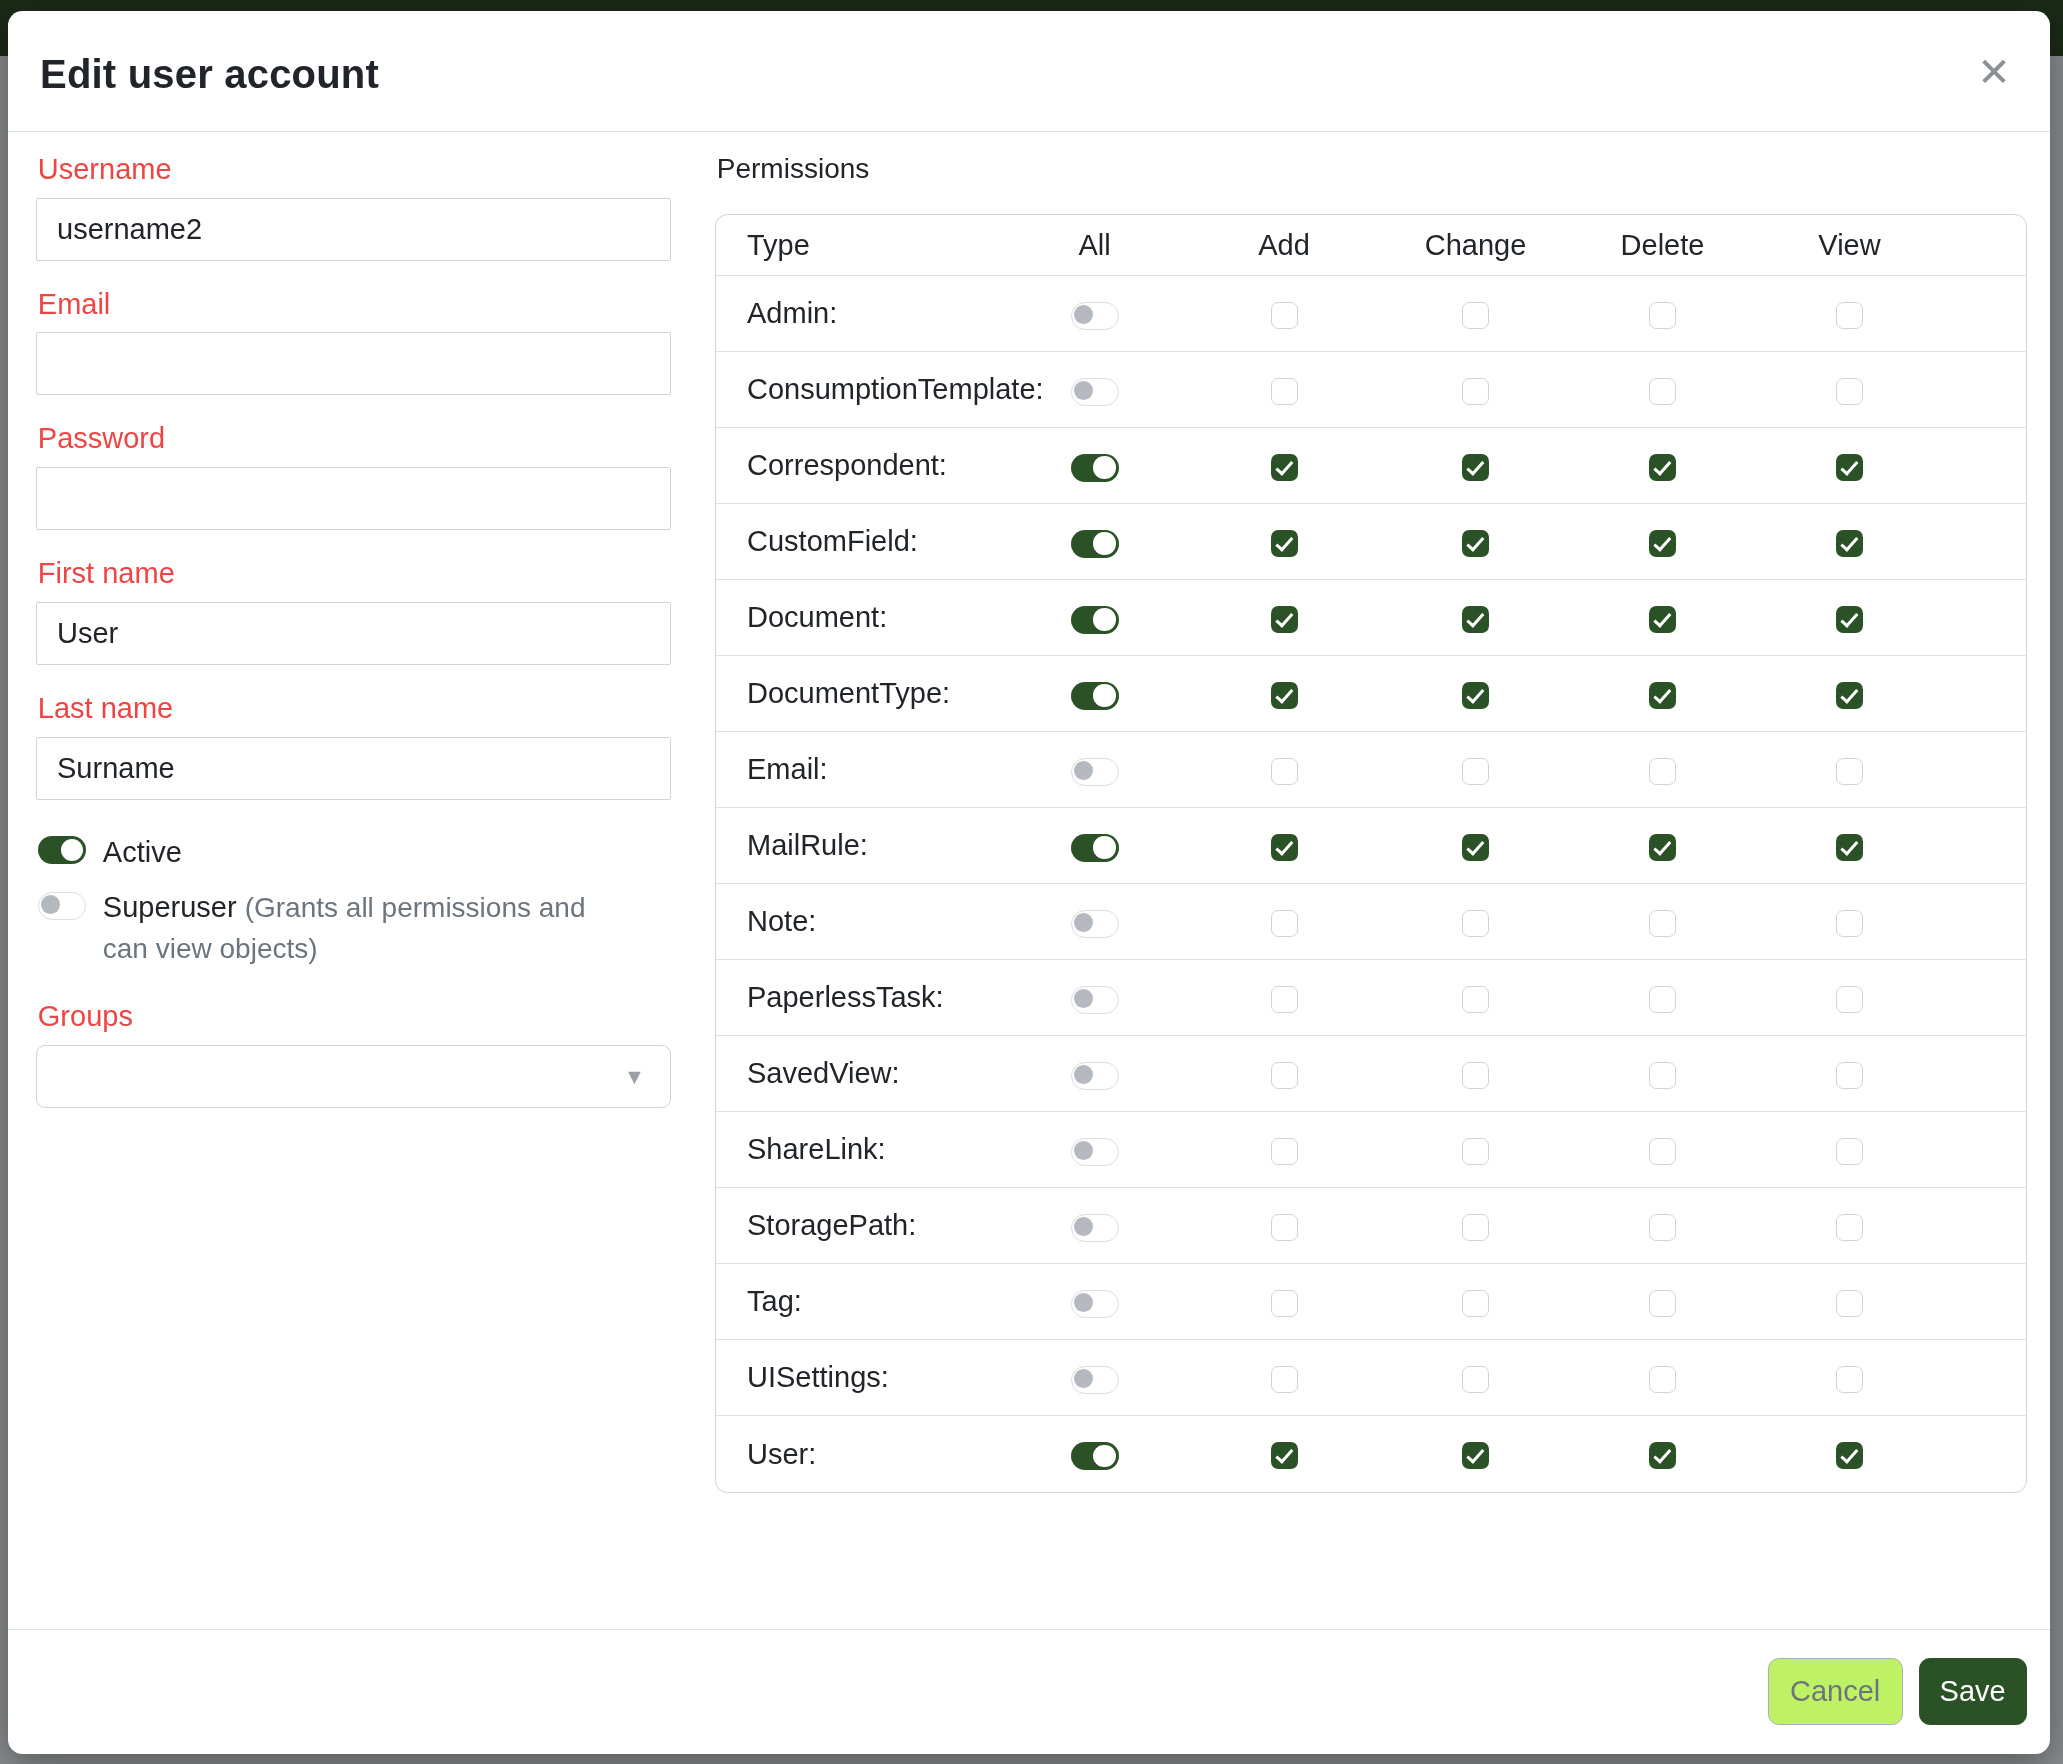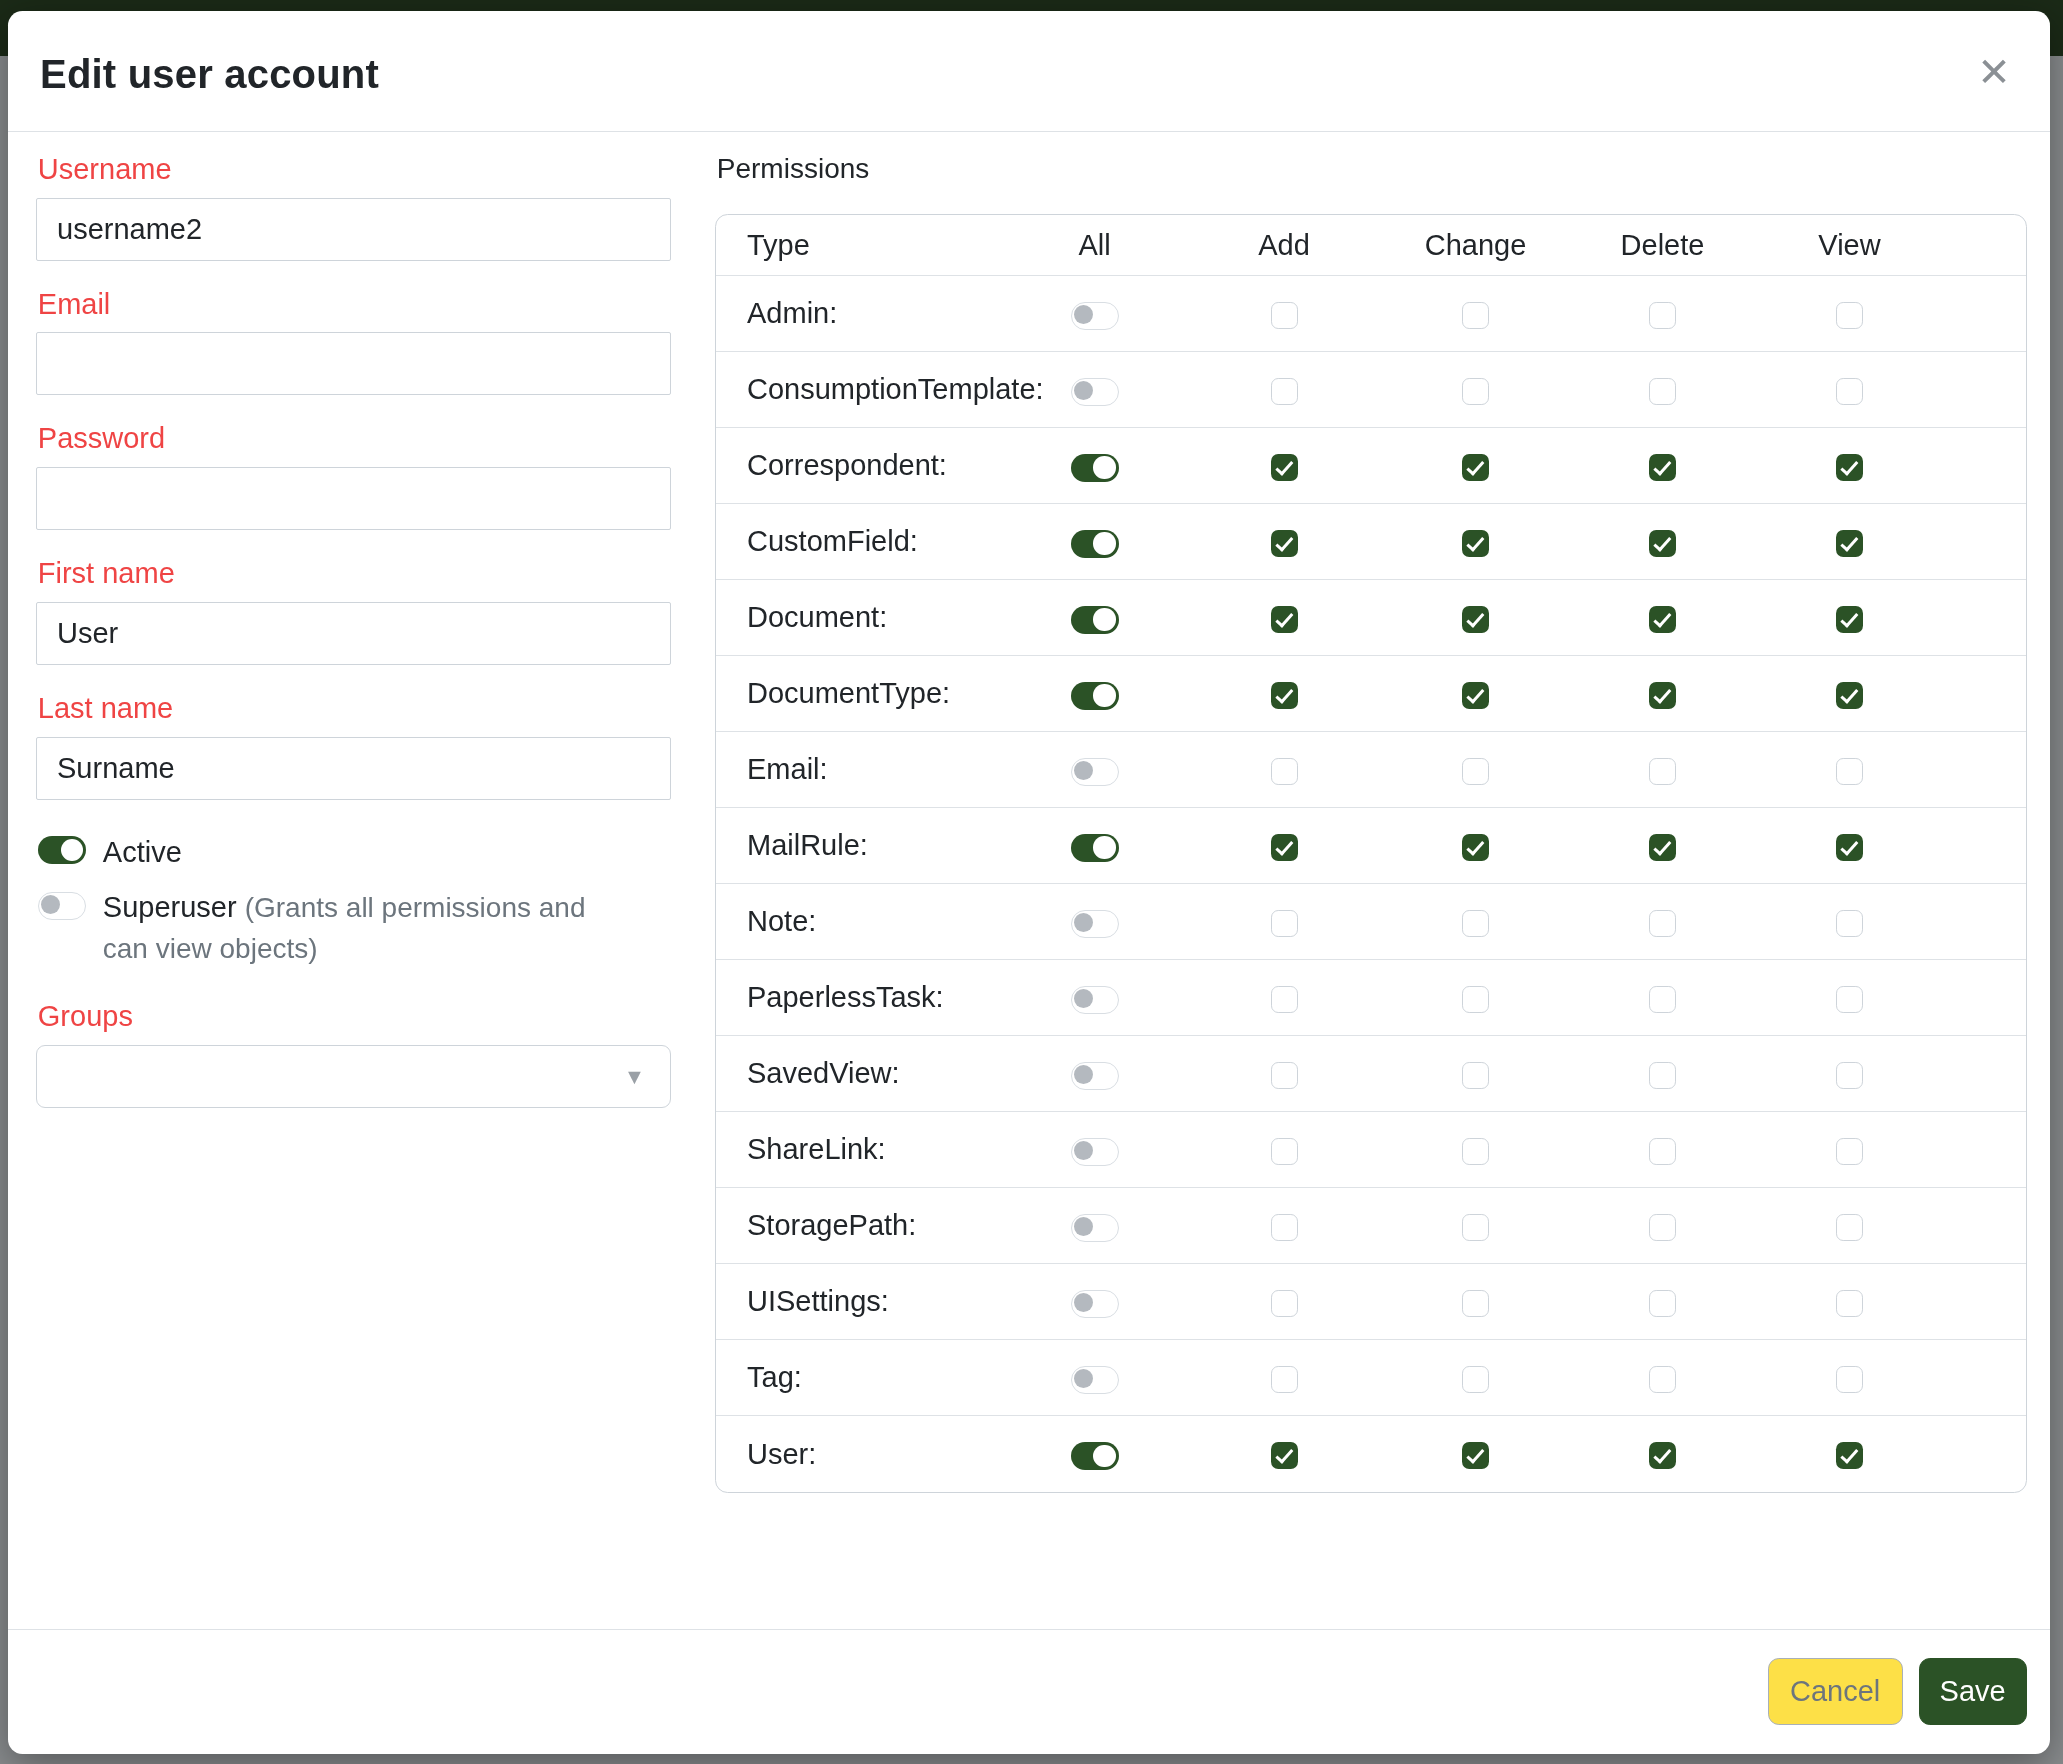--- a/index.html
+++ b/index.html
@@ -57,21 +57,21 @@
   table { width:100%; border-collapse:collapse; table-layout:fixed; }
   th { height:61px; font-weight:400; font-size:29px; color:#212529; }
   td { height:76px; border-top:1.8px solid #dee2e6; text-align:center; font-size:29px; color:#212529; }
   th.type-col, td.type-col { text-align:left; padding-left:31px; }
 
   
   .modal-footer { position:absolute; left:0; right:0; top:1618px; height:124px; border-top:1.8px solid #dee2e6;
                   display:flex; align-items:center; justify-content:flex-end; gap:16px; padding-right:23.4px; }
   .btn { height:67px; border-radius:10.8px; font-size:29px; font-family:inherit; cursor:pointer;
          display:flex; align-items:center; justify-content:center; }
-  .btn-cancel { width:135px; background:#fde047; border:1.8px solid #a9b0b8; color:#6c757d; }
+  .btn-cancel { width:135px; background:#bef264; border:1.8px solid #a9b0b8; color:#6c757d; }
   .btn-save   { width:108px; background:var(--accent,#2b5226); border:1.8px solid var(--accent,#2b5226); color:#fff; }
 </style>
 </head>
 <body>
 
 <div class="navbar"></div>
 
 <div class="modal">
 
   <div class="modal-header">
@@ -263,30 +263,30 @@
             <tr>
               <td class="type-col">StoragePath:</td>
               <td><span class="switch off"><span class="knob"></span></span></td>
               <td><span class="cb"></span></td>
               <td><span class="cb"></span></td>
               <td><span class="cb"></span></td>
               <td><span class="cb"></span></td>
               <td></td>
             </tr>
             <tr>
+              <td class="type-col">Tag:</td>
+              <td><span class="switch off"><span class="knob"></span></span></td>
+              <td><span class="cb"></span></td>
+              <td><span class="cb"></span></td>
+              <td><span class="cb"></span></td>
+              <td><span class="cb"></span></td>
+              <td></td>
+            </tr>
+            <tr>
               <td class="type-col">UISettings:</td>
-              <td><span class="switch off"><span class="knob"></span></span></td>
-              <td><span class="cb"></span></td>
-              <td><span class="cb"></span></td>
-              <td><span class="cb"></span></td>
-              <td><span class="cb"></span></td>
-              <td></td>
-            </tr>
-            <tr>
-              <td class="type-col">Tag:</td>
               <td><span class="switch off"><span class="knob"></span></span></td>
               <td><span class="cb"></span></td>
               <td><span class="cb"></span></td>
               <td><span class="cb"></span></td>
               <td><span class="cb"></span></td>
               <td></td>
             </tr>
             <tr>
               <td class="type-col">User:</td>
               <td><span class="switch on"><span class="knob"></span></span></td>

